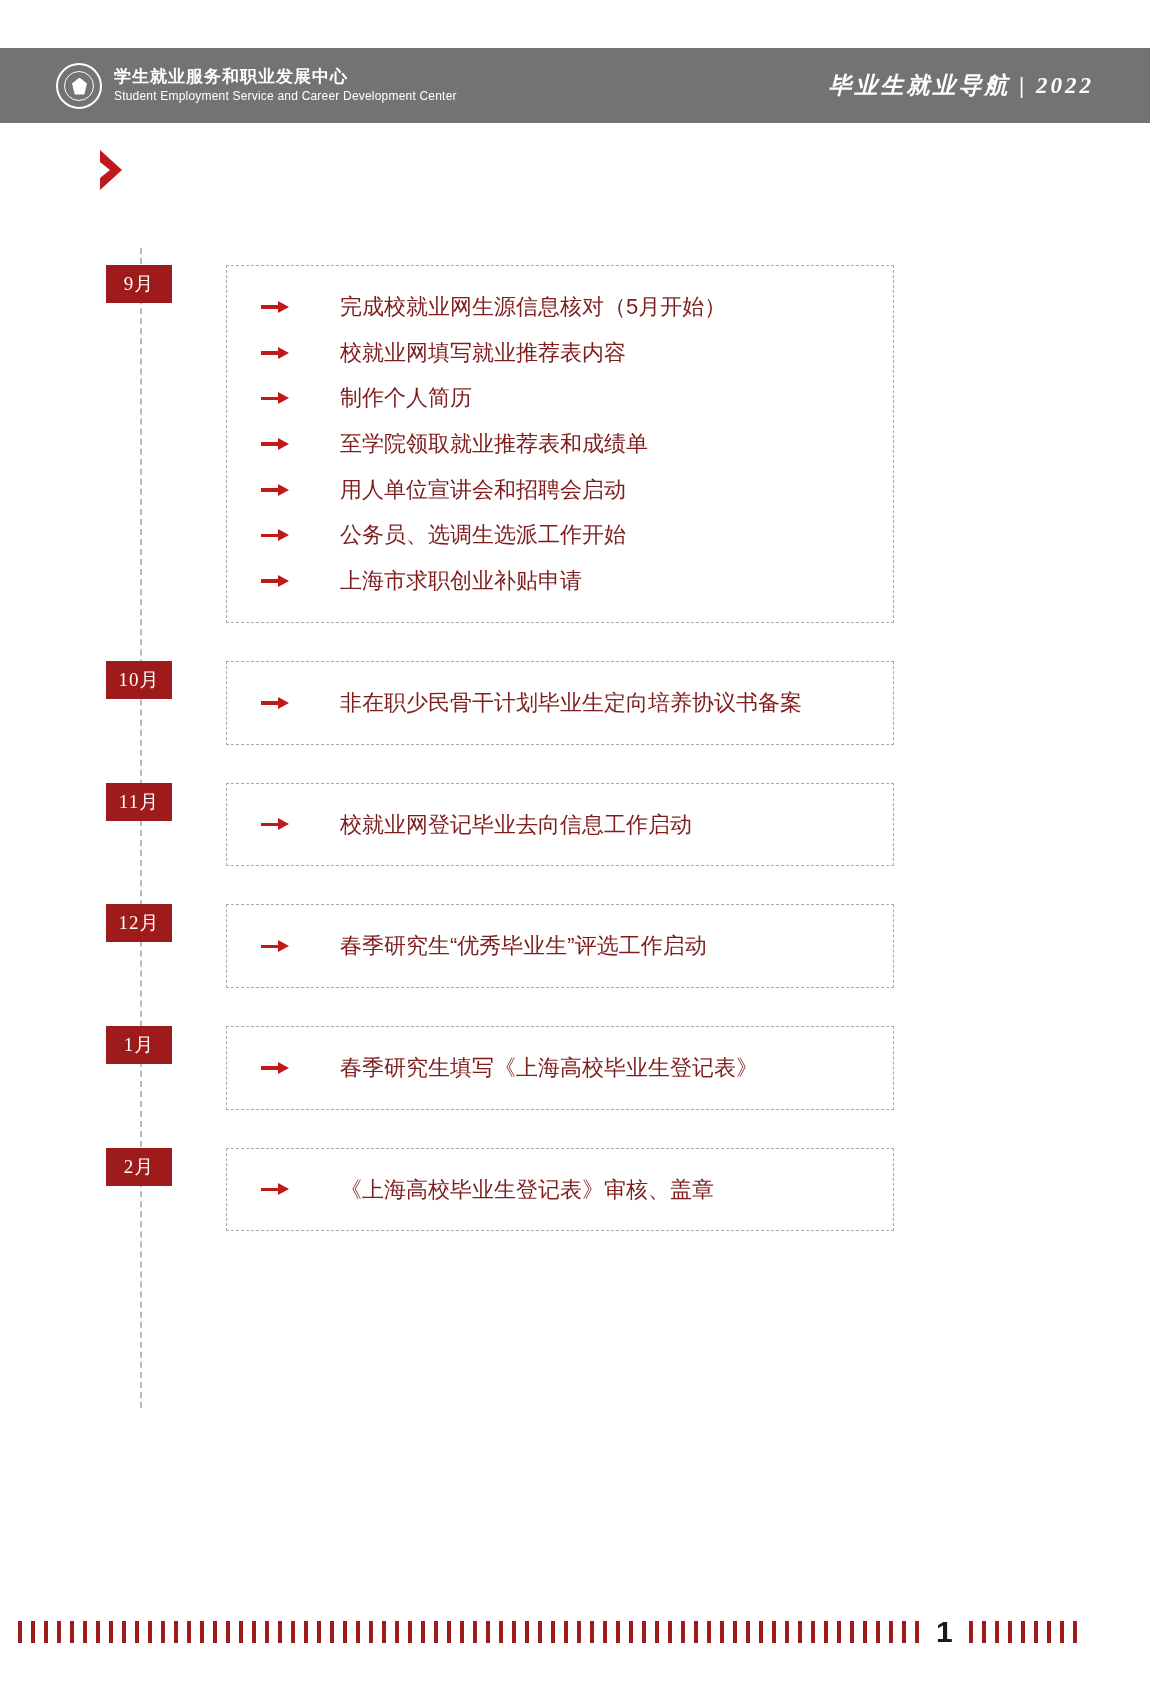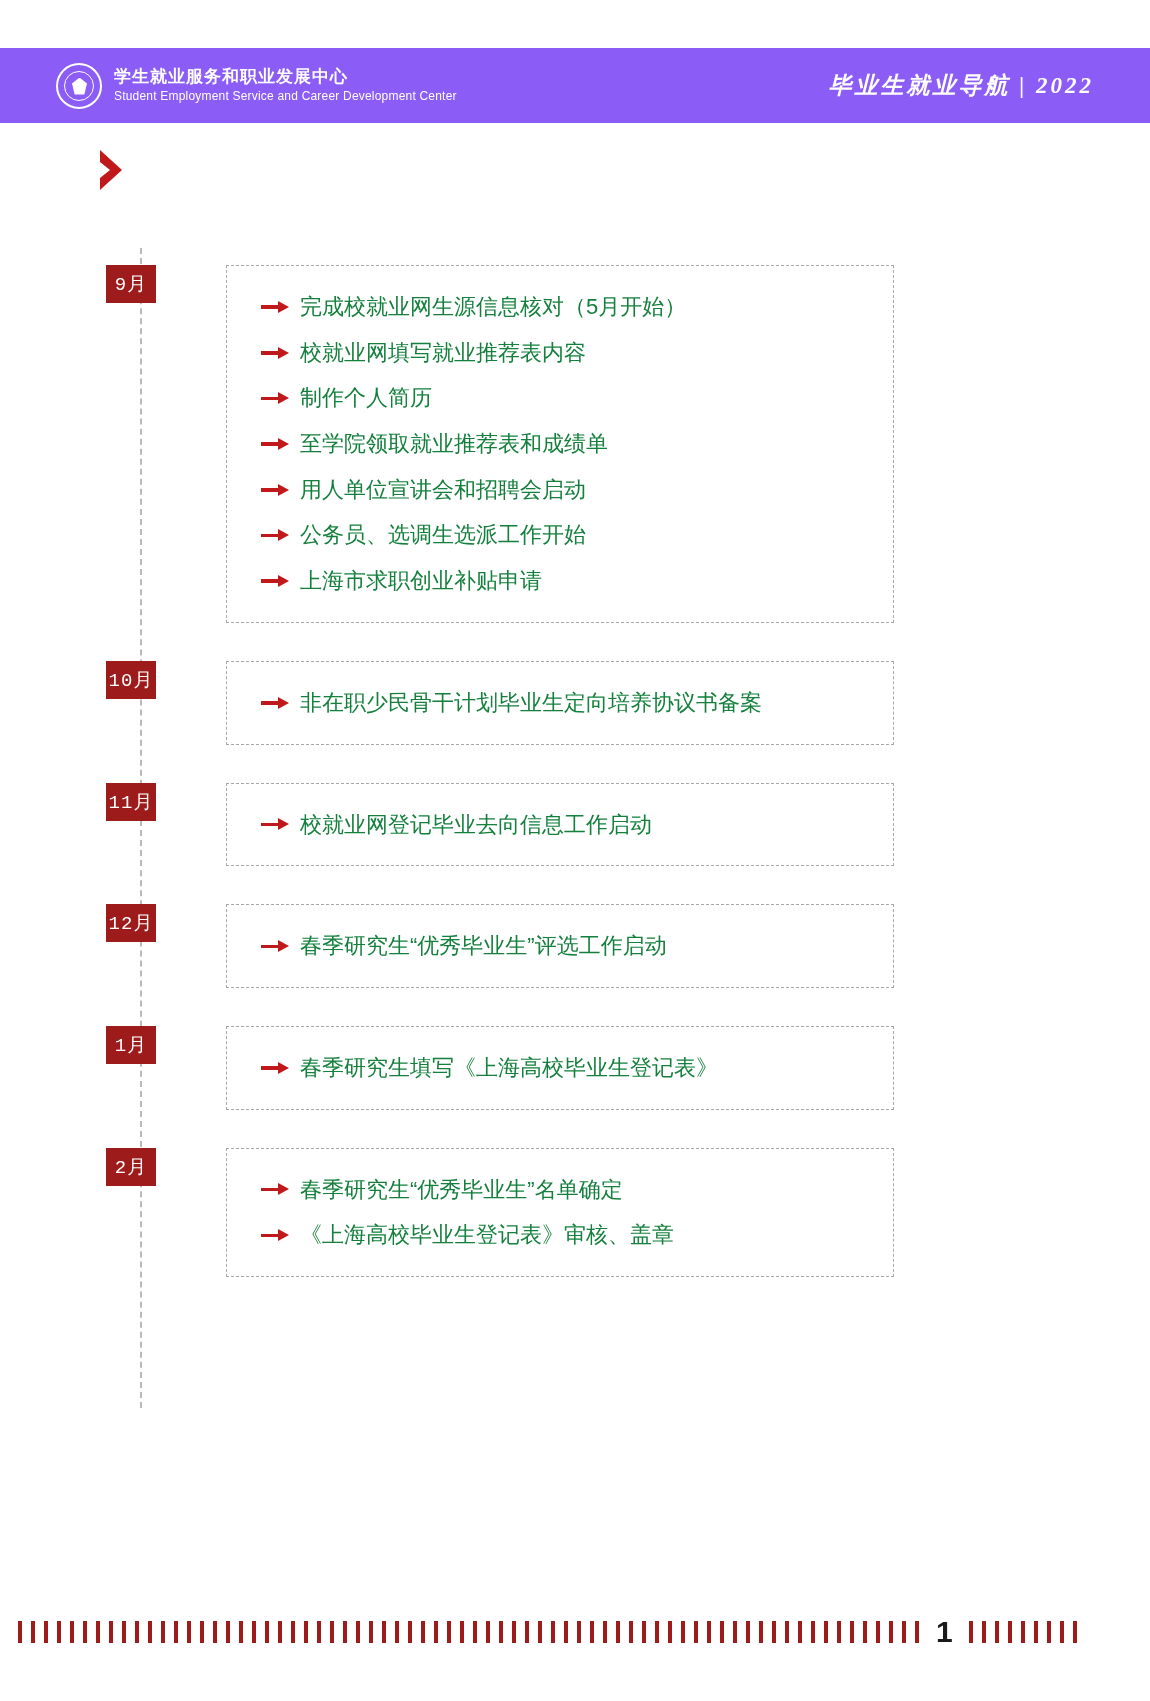--- a/index.html
+++ b/index.html
@@ -21,21 +21,21 @@
     background: #ffffff;
   }
 
   
   .header {
     position: absolute;
     top: 48px;
     left: 0;
     width: 1150px;
     height: 75px;
-    background: #8b5cf6;
+    background: #737373;
     display: flex;
     align-items: center;
     justify-content: space-between;
   }
   .header-left {
     display: flex;
     align-items: center;
     margin-left: 56px;
   }
   .logo-seal {
@@ -131,47 +131,48 @@
   }
   .month-block {
     position: relative;
     display: flex;
     align-items: flex-start;
     margin-bottom: 38px;
   }
   .month-badge {
     position: absolute;
     left: 8px;
-    width: 50px;
+    width: 66px;
     height: 38px;
     background: #9e1b1b;
     color: #ffffff;
     font-size: 19px;
     display: flex;
     align-items: center;
     justify-content: center;
-    font-family: Liberation Mono, monospace;
+    font-family: Liberation Serif, serif;
     letter-spacing: 1px;
     z-index: 2;
   }
   .items-box {
     margin-left: 128px;
     width: 668px;
     border: 1.5px dashed #a9a9a9;
     box-sizing: border-box;
     padding: 22px 26px 22px 34px;
   }
   .item-line {
     display: flex;
     align-items: center;
     margin: 16px 0;
     font-size: 22px;
-    color: #15803d;
+    color: #7f1d1d;
     line-height: 1.35;
     font-family: "Liberation Sans", sans-serif;
+    gap: 40px;
   }
   .item-line:first-child { margin-top: 4px; }
   .item-line:last-child { margin-bottom: 4px; }
   .arrow {
     flex: none;
     width: 30px;
     height: 16px;
     margin-right: 9px;
     position: relative;
   }
@@ -323,24 +324,20 @@
           <span>春季研究生填写《上海高校毕业生登记表》</span>
         </div>
       </div>
     </div>
 
     <div class="month-block">
       <div class="month-badge">2月</div>
       <div class="items-box">
         <div class="item-line">
           <span class="arrow"></span>
-          <span>春季研究生“优秀毕业生”名单确定</span>
-        </div>
-        <div class="item-line">
-          <span class="arrow"></span>
           <span>《上海高校毕业生登记表》审核、盖章</span>
         </div>
       </div>
     </div>
 
   </div>
 
   <div class="footer">
     <div class="dash-run dash-left" id="dash-left">
         <i></i>

